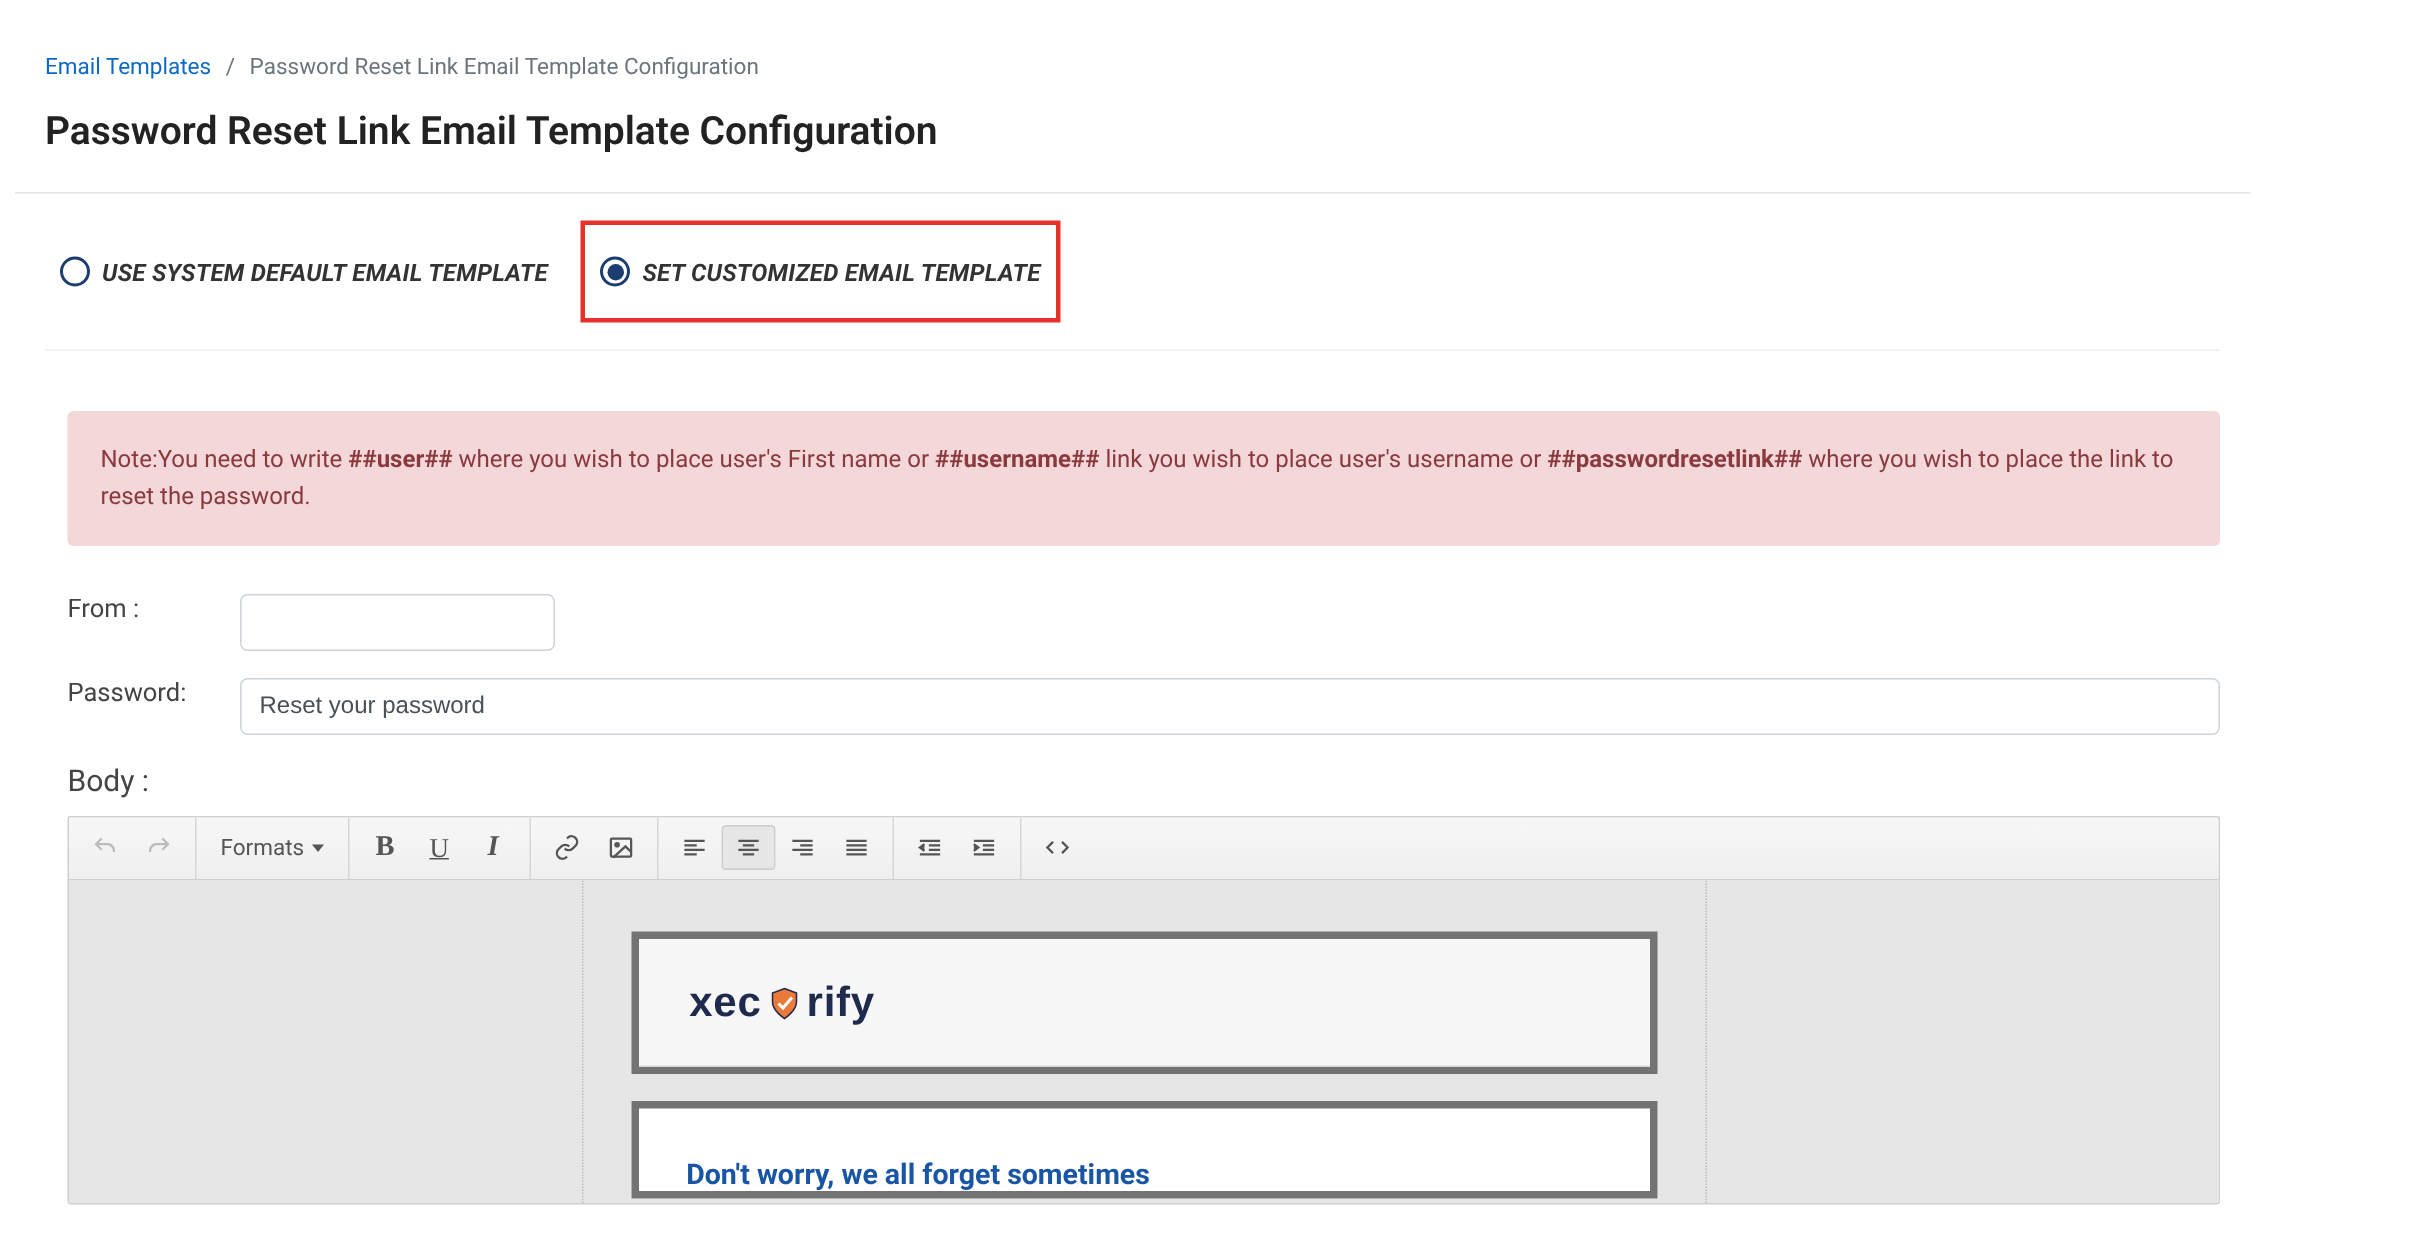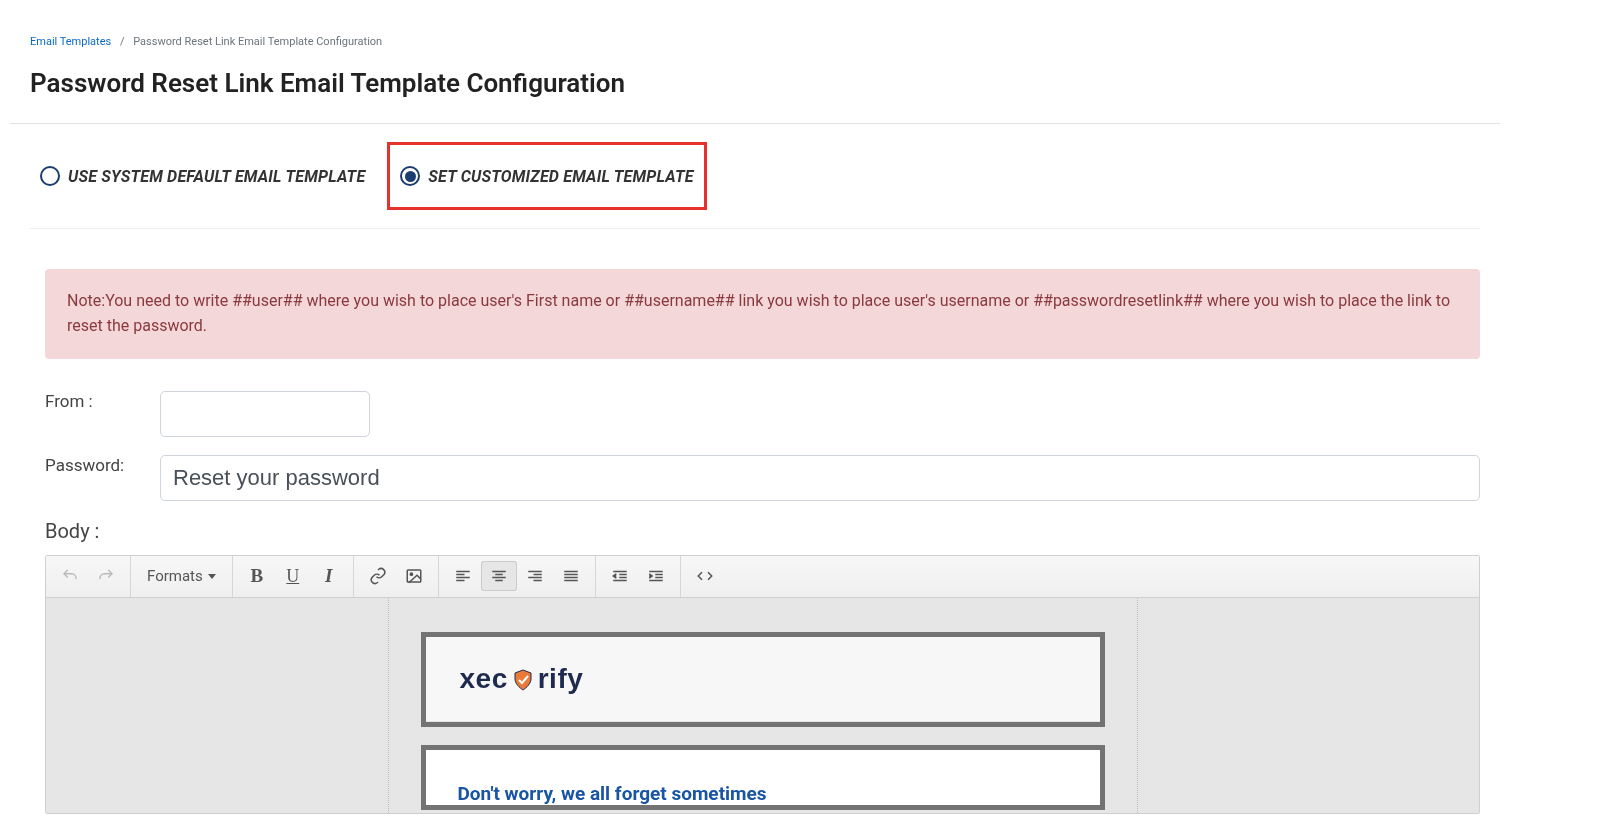--- a/index.html
+++ b/index.html
@@ -12,21 +12,21 @@
     color: #333;
     background: #fff;
     font-size: 15px;
   }
   .page {
     padding: 10px 30px 30px 30px;
     max-width: 1510px;
   }
   .breadcrumb {
     margin: 25px 0 20px 0;
-    font-size: 11px;
+    font-size: 15px;
     color: #6c757d;
   }
   .breadcrumb a {
     color: #0b6ac6;
     text-decoration: none;
   }
   .breadcrumb .sep {
     margin: 0 6px;
     color: #6c757d;
   }
@@ -90,37 +90,37 @@
   .note-box {
     background: #f4d7d9;
     color: #8a3a3e;
     padding: 20px 22px;
     border-radius: 4px;
     font-size: 16px;
     line-height: 1.55;
     margin-bottom: 32px;
   }
   .note-box b {
-    font-weight: 400;
+    font-weight: 700;
   }
   .form-row {
     display: flex;
     align-items: flex-start;
     margin-bottom: 18px;
   }
   .form-label {
     width: 115px;
     font-size: 17px;
     color: #444;
   }
   .form-input {
     border: 1px solid #ced4da;
     border-radius: 5px;
     padding: 9px 12px;
-    font-size: 22px;
+    font-size: 16px;
     color: #495057;
     background: #fff;
   }
   .form-input.short {
     width: 210px;
   }
   .form-input.long {
     flex: 1;
   }
   .body-label {

